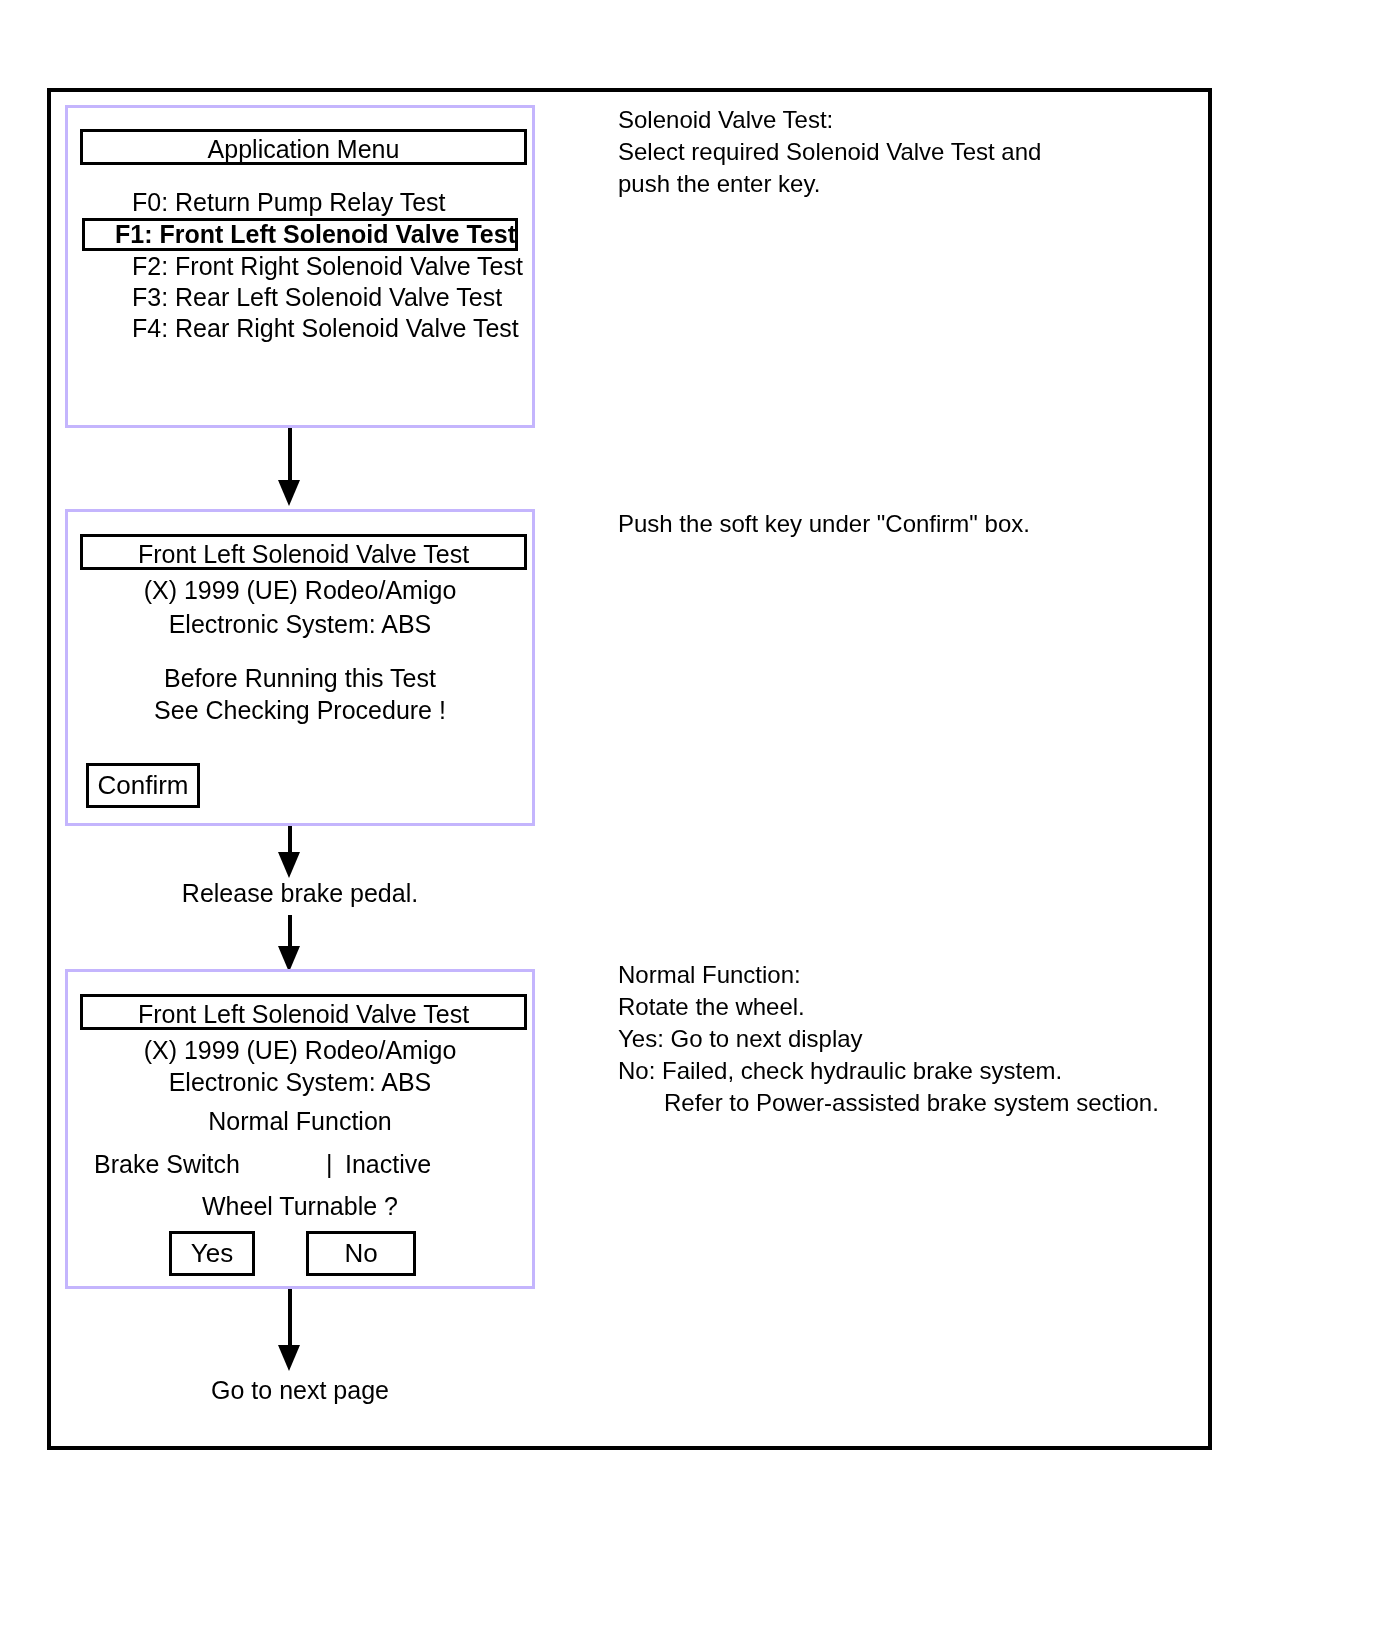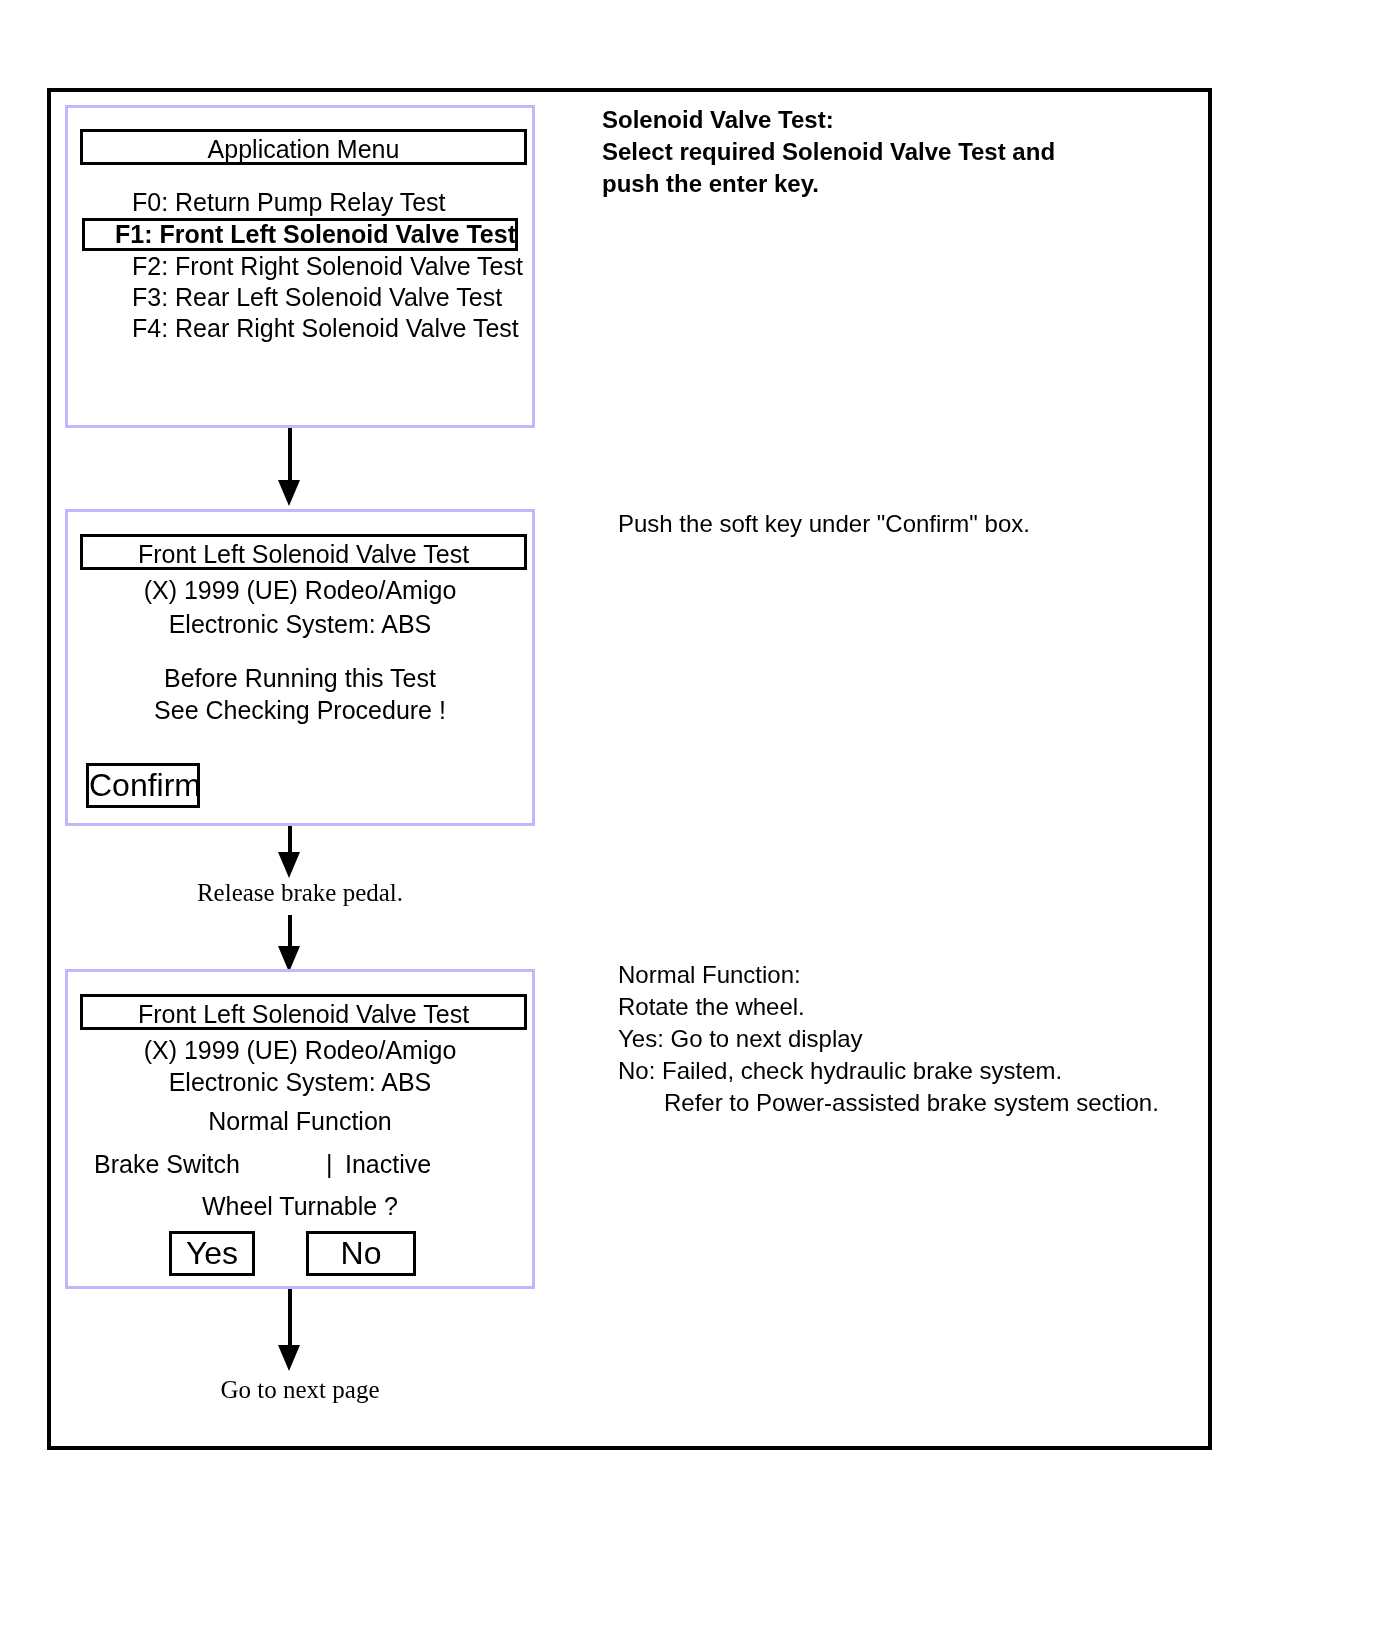--- a/index.html
+++ b/index.html
@@ -80,21 +80,21 @@
     line-height: 32px;
     white-space: nowrap;
   }
 
   .softkey {
     position: absolute;
     border: 3px solid #000000;
     box-sizing: border-box;
     background: #ffffff;
     text-align: center;
-    font-size: 32px;
+    font-size: 26px;
     white-space: nowrap;
   }
 
   
   .kv-row {
     position: absolute;
     left: 0;
     right: 0;
     height: 32px;
     font-size: 25px;
@@ -130,21 +130,20 @@
     border-top: 26px solid #000000;
   }
 
   
   .flow-label {
     position: absolute;
     font-size: 25px;
     line-height: 30px;
     white-space: nowrap;
     text-align: center;
-    font-family: Liberation Serif, serif;
   }
 
   
   .annotation {
     position: absolute;
     font-size: 24px;
     line-height: 32px;
     white-space: nowrap;
   }
   .annotation div {
@@ -254,21 +253,21 @@
   </div>
 </div>
 
 <div class="arrow-stem" style="left:288px; top:1289px; height:60px;"></div>
 <div class="arrow-head" style="left:278px; top:1345px;"></div>
 
 <div class="flow-label" style="left:65px; top:1375px; width:470px;">
   <span>Go to next page</span>
 </div>
 
-<div class="annotation" style="left:602px; top:104px;font-weight:bold;">
+<div class="annotation" style="left:618px; top:104px;">
   <div>Solenoid Valve Test:</div>
   <div>Select required Solenoid Valve Test and</div>
   <div>push the enter key.</div>
 </div>
 
 <div class="annotation" style="left:618px; top:508px;">
   <div>Push the soft key under "Confirm" box.</div>
 </div>
 
 <div class="annotation" style="left:618px; top:959px;">

